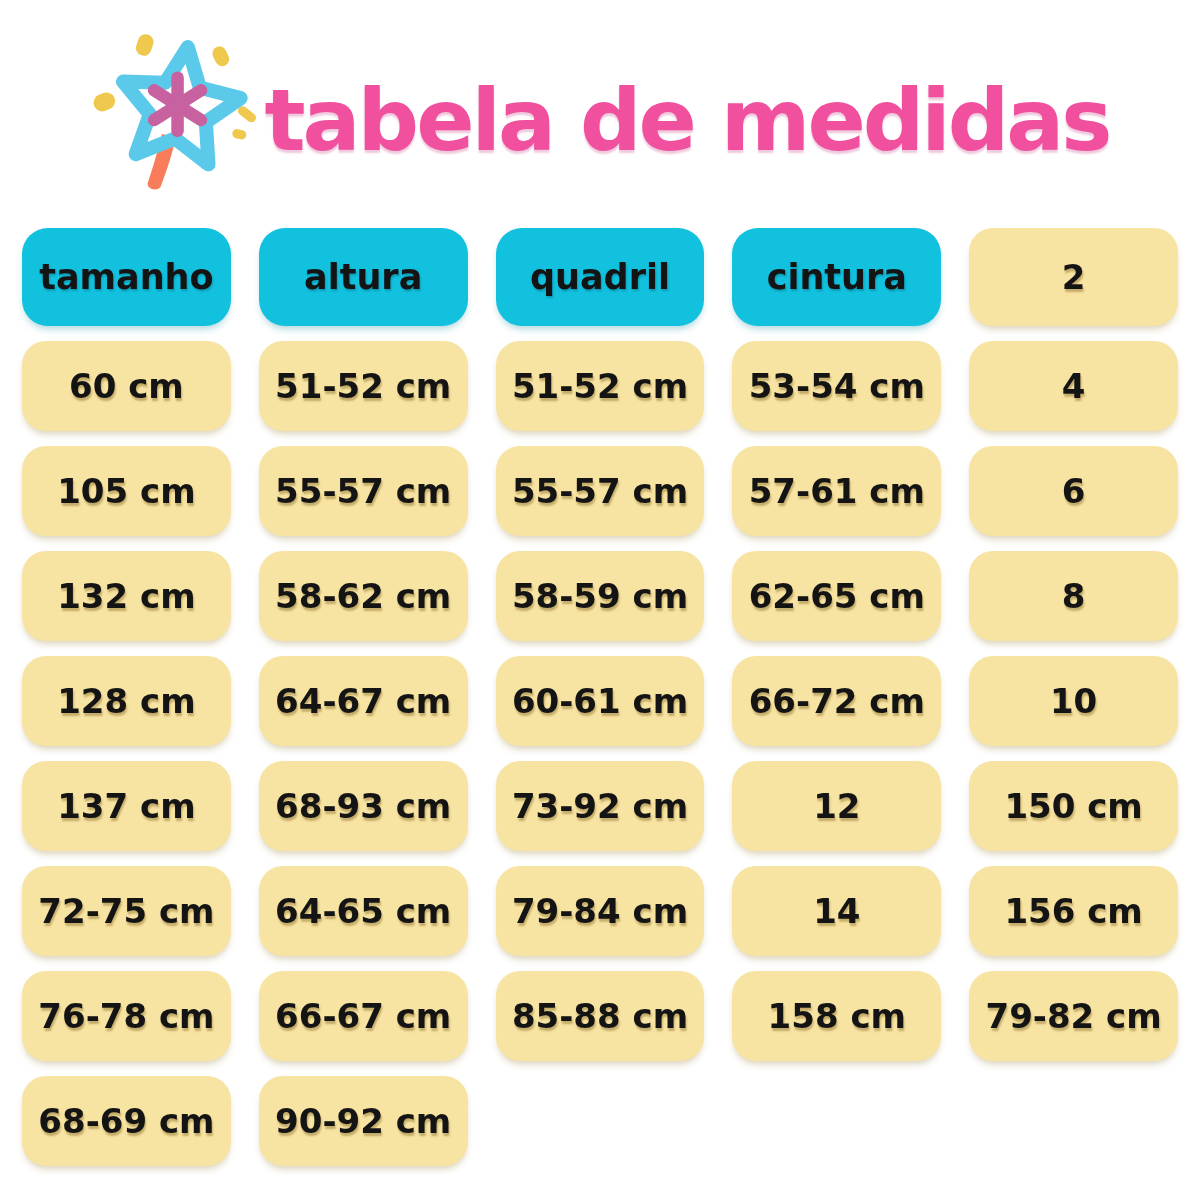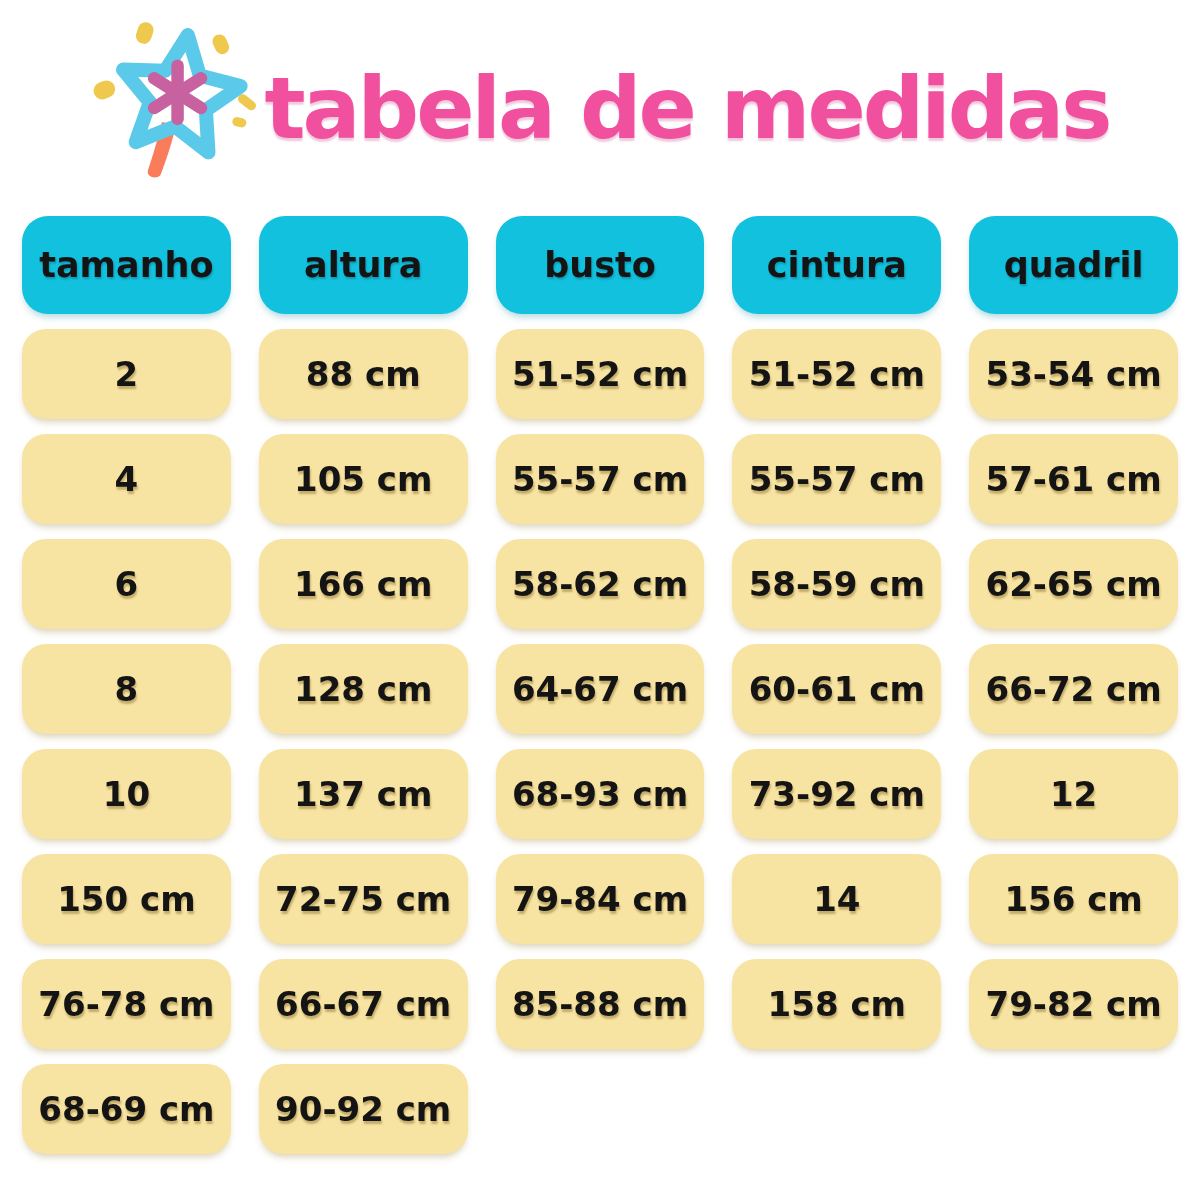--- a/index.html
+++ b/index.html
@@ -14,21 +14,21 @@
   .page {
     width: 1200px;
     height: 1200px;
     background: var(--c-bg, #fff);
   }
   .header-row {
     display: flex;
     align-items: center;
     justify-content: center;
     height: 200px;
-    padding-top: 8px;
+    padding-top: 20px;
   }
   .wand-icon {
     width: 172px;
     height: 172px;
     flex: 0 0 auto;
     margin-right: 2px;
   }
   .wand-icon svg { width: 100%; height: 100%; display: block; }
   .page-title {
     margin: 0;
@@ -98,50 +98,50 @@
           <line x1="71" y1="36" x2="41" y2="55"></line>
         </g>
       </svg>
     </span>
     <h1 class="page-title">tabela de medidas</h1>
   </div>
 
   <div class="size-grid" id="size-table">
       <div class="cell head">tamanho</div>
       <div class="cell head">altura</div>
-      <div class="cell head">busto</div>
+      <div class="cell head">quadril</div>
       <div class="cell head">cintura</div>
-      <div class="cell head">quadril</div>
       <div class="cell data">2</div>
-      <div class="cell data">88 cm</div>
+      <div class="cell data">60 cm</div>
       <div class="cell data">51-52 cm</div>
       <div class="cell data">51-52 cm</div>
       <div class="cell data">53-54 cm</div>
       <div class="cell data">4</div>
       <div class="cell data">105 cm</div>
       <div class="cell data">55-57 cm</div>
       <div class="cell data">55-57 cm</div>
       <div class="cell data">57-61 cm</div>
       <div class="cell data">6</div>
-      <div class="cell data">166 cm</div>
+      <div class="cell data">132 cm</div>
       <div class="cell data">58-62 cm</div>
       <div class="cell data">58-59 cm</div>
       <div class="cell data">62-65 cm</div>
       <div class="cell data">8</div>
       <div class="cell data">128 cm</div>
       <div class="cell data">64-67 cm</div>
       <div class="cell data">60-61 cm</div>
       <div class="cell data">66-72 cm</div>
       <div class="cell data">10</div>
       <div class="cell data">137 cm</div>
       <div class="cell data">68-93 cm</div>
       <div class="cell data">73-92 cm</div>
       <div class="cell data">12</div>
       <div class="cell data">150 cm</div>
       <div class="cell data">72-75 cm</div>
+      <div class="cell data">64-65 cm</div>
       <div class="cell data">79-84 cm</div>
       <div class="cell data">14</div>
       <div class="cell data">156 cm</div>
       <div class="cell data">76-78 cm</div>
       <div class="cell data">66-67 cm</div>
       <div class="cell data">85-88 cm</div>
       <div class="cell data">158 cm</div>
       <div class="cell data">79-82 cm</div>
       <div class="cell data">68-69 cm</div>
       <div class="cell data">90-92 cm</div>

